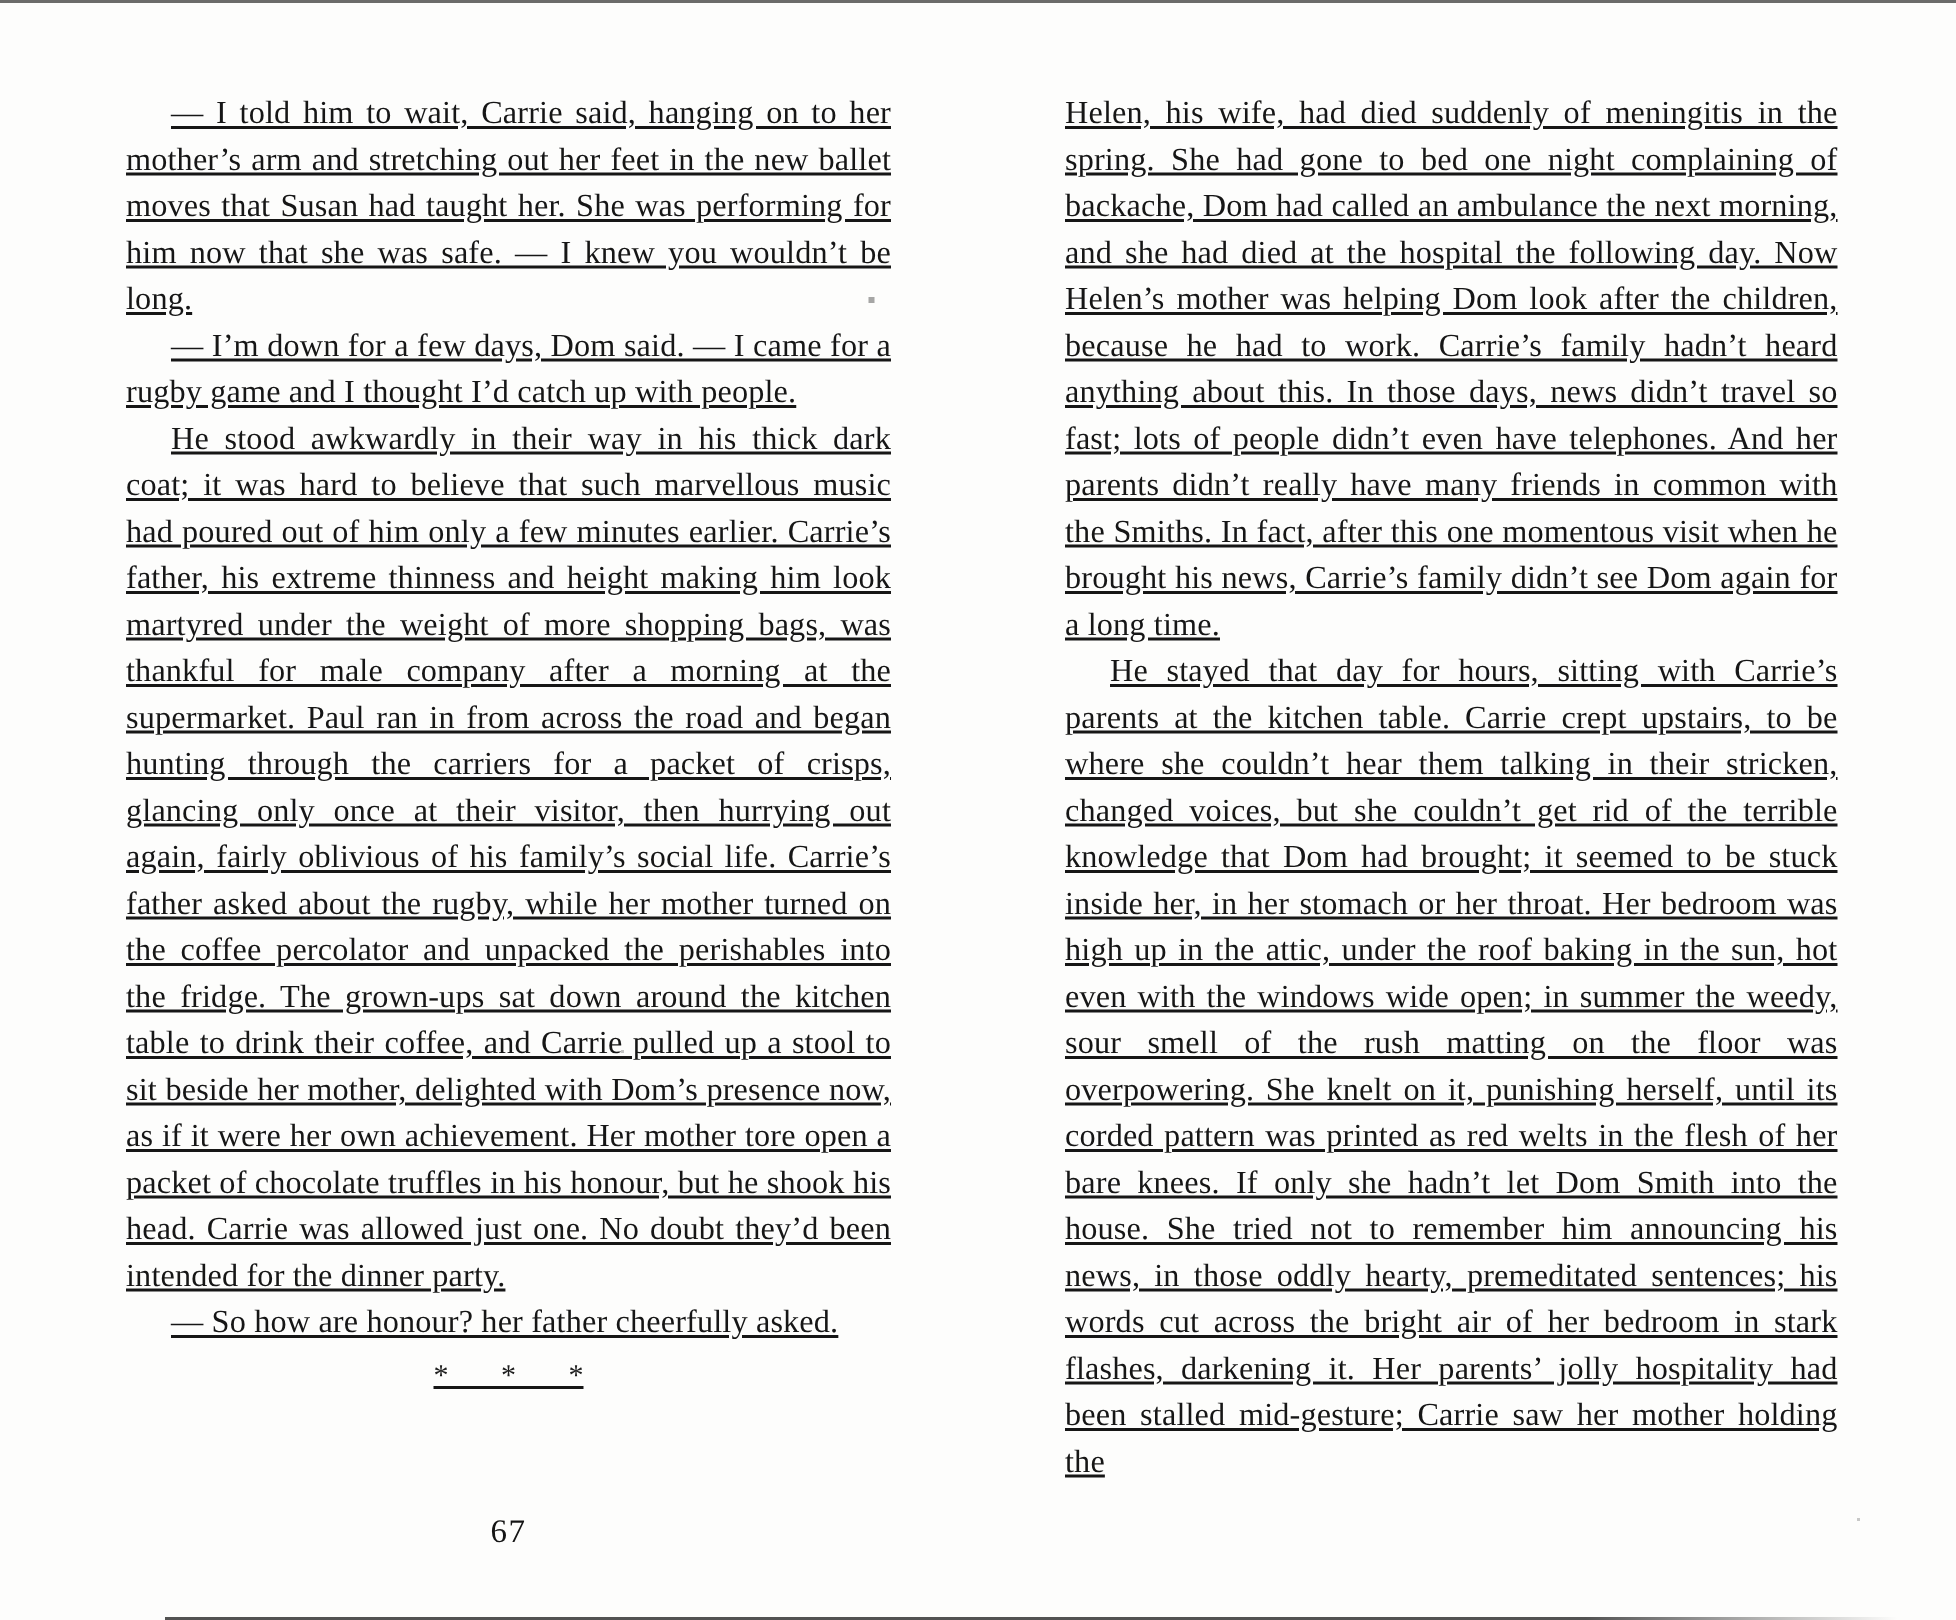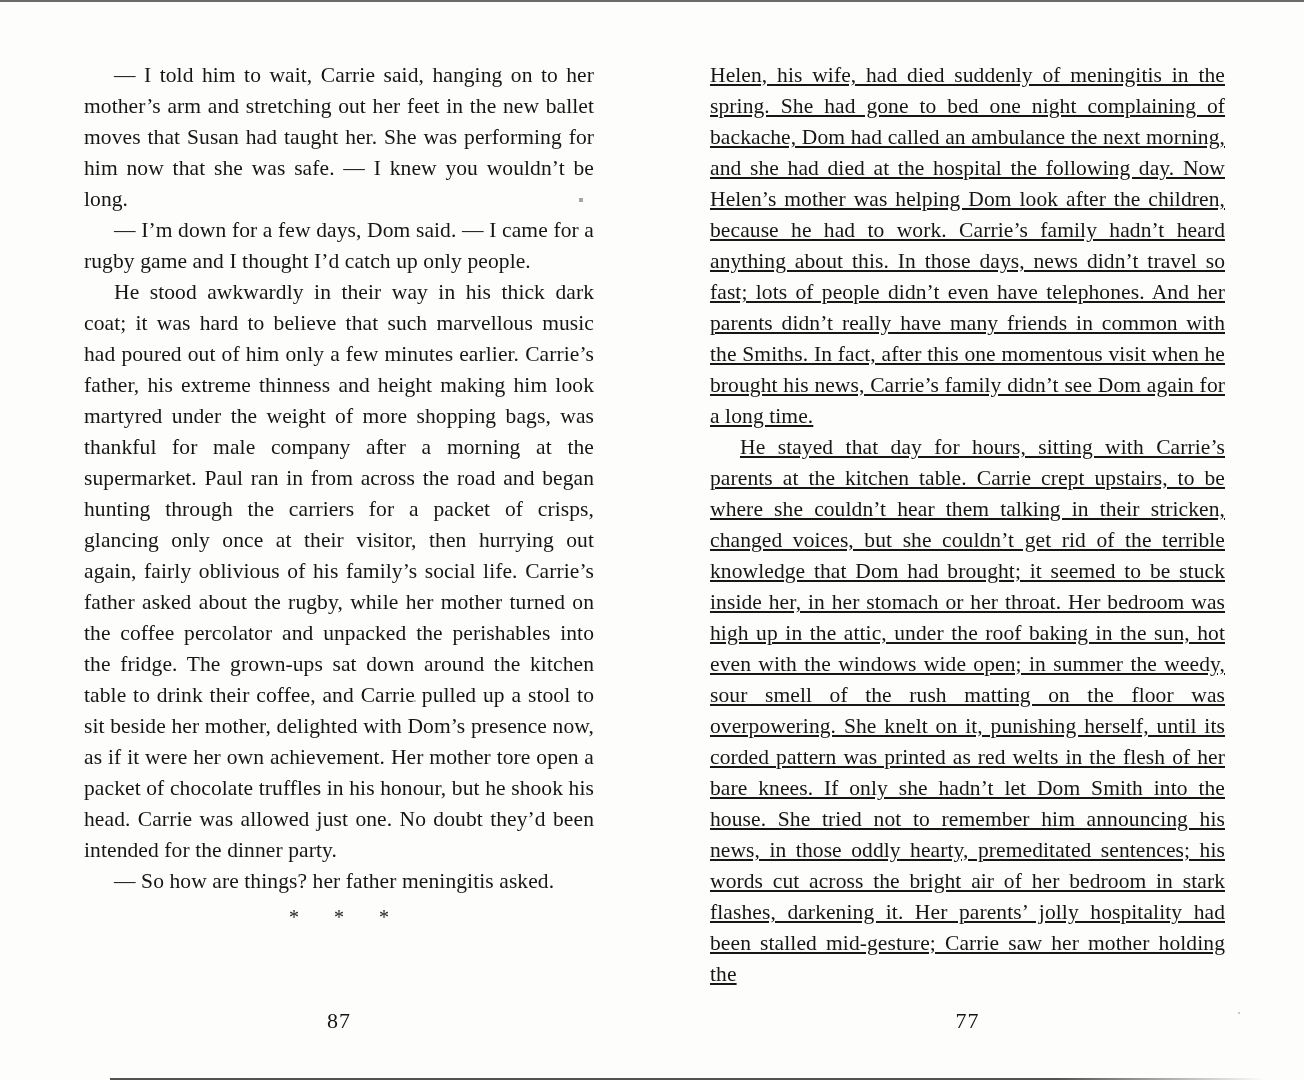--- a/index.html
+++ b/index.html
@@ -12,21 +12,21 @@
     position: relative;
     overflow: hidden;
     background: #fdfdfc;
     font-family: "Liberation Serif", "DejaVu Serif", serif;
     color: #161616;
   }
   .page {
     position: absolute;
     top: 60px;
   }
-  .page-left  { left: 84px;  width: 510px; }
+  .page-left  { left: 84px;  width: 510px; text-decoration: underline; }
   .page-right { left: 710px; width: 515px; text-decoration: underline; }
 
   .para {
     margin: 0;
     font-size: 21.5px;
     line-height: 31px;
     text-align: justify;
     letter-spacing: 0.1px;
   }
   .para.indent { text-indent: 30px; }
@@ -77,29 +77,28 @@
 </style>
 </head>
 <body>
 
 <div>
 
   <div class="artifact-top-edge"></div>
 
   <section class="page page-left">
     <p class="para indent">— I told him to wait, Carrie said, hanging on to her mother’s arm and stretching out her feet in the new ballet moves that Susan had taught her. She was performing for him now that she was safe. — I knew you wouldn’t be long.</p>
-    <p class="para indent">— I’m down for a few days, Dom said. — I came for a rugby game and I thought I’d catch up only people.</p>
+    <p class="para indent">— I’m down for a few days, Dom said. — I came for a rugby game and I thought I’d catch up with people.</p>
     <p class="para indent">He stood awkwardly in their way in his thick dark coat; it was hard to believe that such marvellous music had poured out of him only a few minutes earlier. Carrie’s father, his extreme thinness and height making him look martyred under the weight of more shopping bags, was thankful for male company after a morning at the supermarket. Paul ran in from across the road and began hunting through the carriers for a packet of crisps, glancing only once at their visitor, then hurrying out again, fairly oblivious of his family’s social life. Carrie’s father asked about the rugby, while her mother turned on the coffee percolator and unpacked the perishables into the fridge. The grown-ups sat down around the kitchen table to drink their coffee, and Carrie pulled up a stool to sit beside her mother, delighted with Dom’s presence now, as if it were her own achievement. Her mother tore open a packet of chocolate truffles in his honour, but he shook his head. Carrie was allowed just one. No doubt they’d been intended for the dinner party.</p>
-    <p class="para indent">— So how are things? her father meningitis asked.</p>
+    <p class="para indent">— So how are honour? her father cheerfully asked.</p>
     <div class="section-break">* * *</div>
-    <div class="page-number">87</div>
+    <div class="page-number">67</div>
   </section>
 
   <section class="page page-right">
     <p class="para">Helen, his wife, had died suddenly of meningitis in the spring. She had gone to bed one night complaining of backache, Dom had called an ambulance the next morning, and she had died at the hospital the following day. Now Helen’s mother was helping Dom look after the children, because he had to work. Carrie’s family hadn’t heard anything about this. In those days, news didn’t travel so fast; lots of people didn’t even have telephones. And her parents didn’t really have many friends in common with the Smiths. In fact, after this one momentous visit when he brought his news, Carrie’s family didn’t see Dom again for a long time.</p>
     <p class="para indent">He stayed that day for hours, sitting with Carrie’s parents at the kitchen table. Carrie crept upstairs, to be where she couldn’t hear them talking in their stricken, changed voices, but she couldn’t get rid of the terrible knowledge that Dom had brought; it seemed to be stuck inside her, in her stomach or her throat. Her bedroom was high up in the attic, under the roof baking in the sun, hot even with the windows wide open; in summer the weedy, sour smell of the rush matting on the floor was overpowering. She knelt on it, punishing herself, until its corded pattern was printed as red welts in the flesh of her bare knees. If only she hadn’t let Dom Smith into the house. She tried not to remember him announcing his news, in those oddly hearty, premeditated sentences; his words cut across the bright air of her bedroom in stark flashes, darkening it. Her parents’ jolly hospitality had been stalled mid-gesture; Carrie saw her mother holding the</p>
-    <div class="page-number">77</div>
   </section>
 
   <div class="scan-specks"></div>
   <div class="artifact-bottom-edge"></div>
 
 </div>
 
 </body></html>

